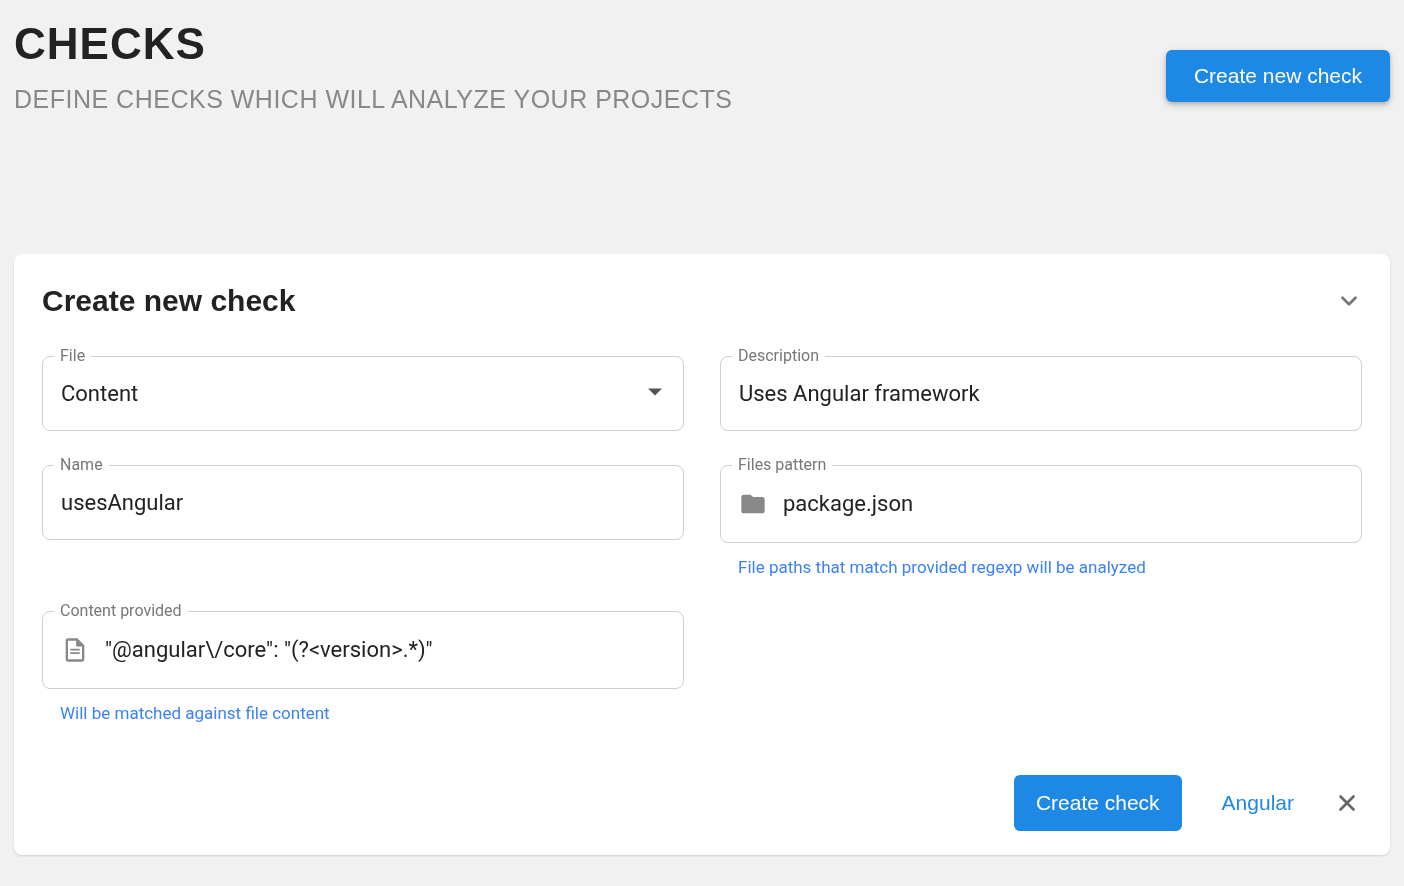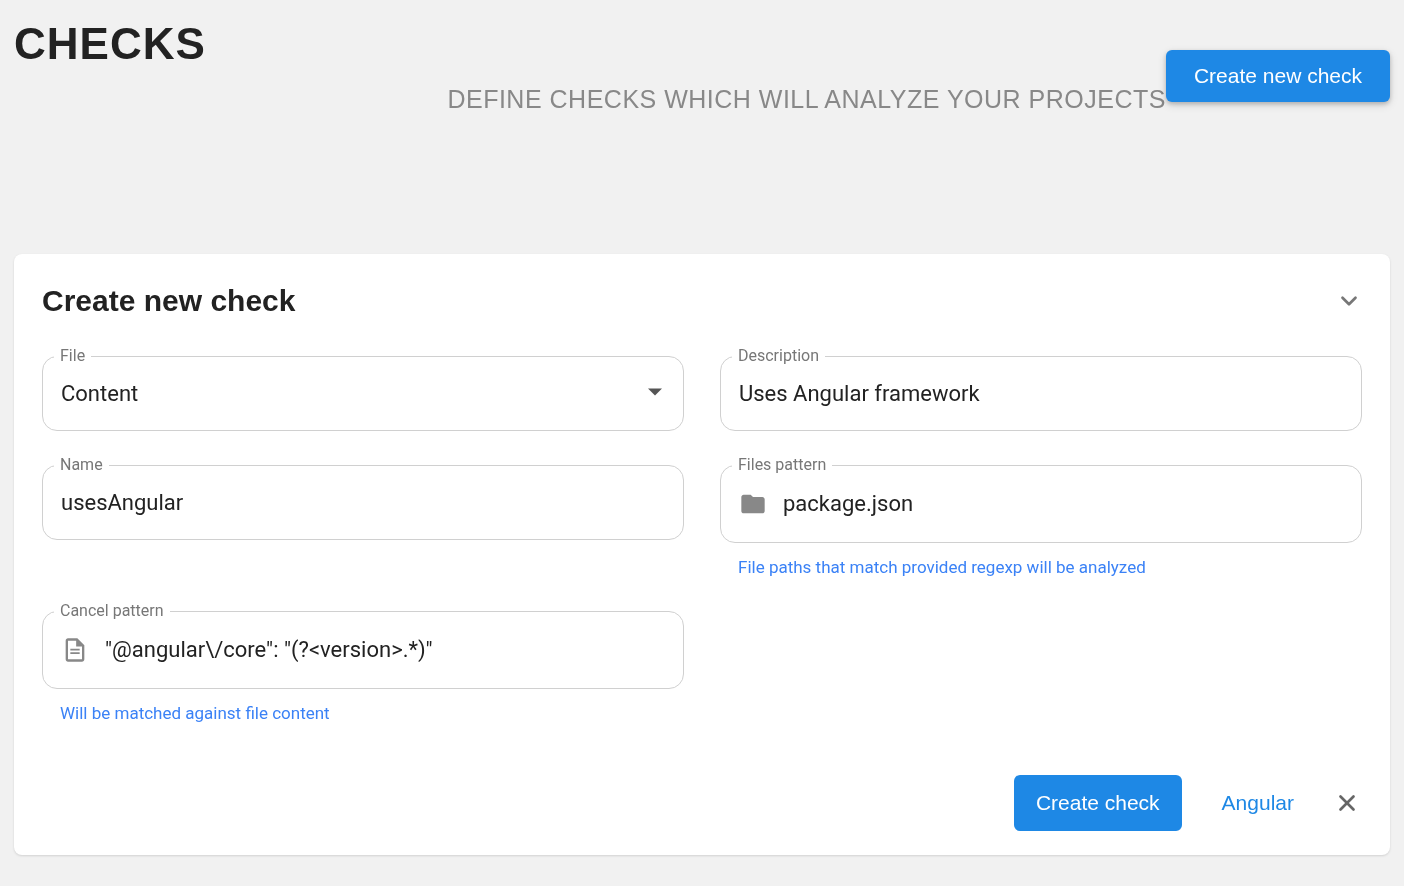--- a/index.html
+++ b/index.html
@@ -16,20 +16,21 @@
     color: #333;
   }
   .page {
     padding: 18px 14px;
   }
   .header-row {
     display: flex;
     justify-content: space-between;
     align-items: flex-start;
     margin-bottom: 40px;
+    gap: 17px;
   }
   .header-left {
     flex: 1;
   }
   .page-title {
     font-family: 'Arial Narrow', 'Helvetica Neue', Arial, sans-serif;
     font-stretch: condensed;
     font-size: 44px;
     font-weight: 700;
     letter-spacing: 1px;
@@ -38,21 +39,20 @@
     margin-bottom: 14px;
   }
   .page-subtitle {
     font-family: 'Arial Narrow', 'Helvetica Neue', Arial, sans-serif;
     font-stretch: condensed;
     font-size: 25px;
     font-weight: 400;
     letter-spacing: 0.5px;
     color: #888;
     text-transform: uppercase;
-    text-align: right;
   }
   .btn-primary {
     background: #1e88e5;
     color: #fff;
     border: none;
     border-radius: 6px;
     font-size: 21px;
     padding: 14px 28px;
     cursor: pointer;
     box-shadow: 0 2px 4px rgba(0,0,0,0.2), 0 3px 10px rgba(0,0,0,0.12);
@@ -98,21 +98,21 @@
     top: -10px;
     left: 12px;
     background: #fff;
     padding: 0 6px;
     font-size: 16px;
     color: #777;
   }
   .input-box {
     width: 100%;
     border: 1px solid #d0d0d0;
-    border-radius: 15px;
+    border-radius: 8px;
     padding: 24px 18px;
     font-size: 22px;
     color: #222;
     background: #fff;
     display: flex;
     align-items: center;
     gap: 16px;
   }
   .input-box input {
     border: none;
@@ -233,21 +233,21 @@
         <div class="input-box">
           <svg class="field-icon" viewBox="0 0 24 24" fill="currentColor">
               <path d="M10 4H4c-1.1 0-2 .9-2 2v12c0 1.1.9 2 2 2h16c1.1 0 2-.9 2-2V8c0-1.1-.9-2-2-2h-8l-2-2z"></path>
             </svg>
           <input type="text" value="package.json" style="">
         </div>
         <div class="hint">File paths that match provided regexp will be analyzed</div>
       </div>
 
       <div class="form-field row-3-left">
-        <label>Cancel pattern</label>
+        <label>Content provided</label>
         <div class="input-box">
           <svg class="field-icon" viewBox="0 0 24 24" fill="currentColor">
               <path d="M14 2H6c-1.1 0-2 .9-2 2v16c0 1.1.9 2 2 2h12c1.1 0 2-.9 2-2V8l-6-6zM6 20V4h7v5h5v11H6zm2-6h8v1.5H8V14zm0-3h8v1.5H8V11z"></path>
             </svg>
           <input type="text" value="&quot;@angular\/core&quot;: &quot;(?&lt;version&gt;.*)&quot;" style="">
         </div>
         <div class="hint">Will be matched against file content</div>
       </div>
     </div>
 

